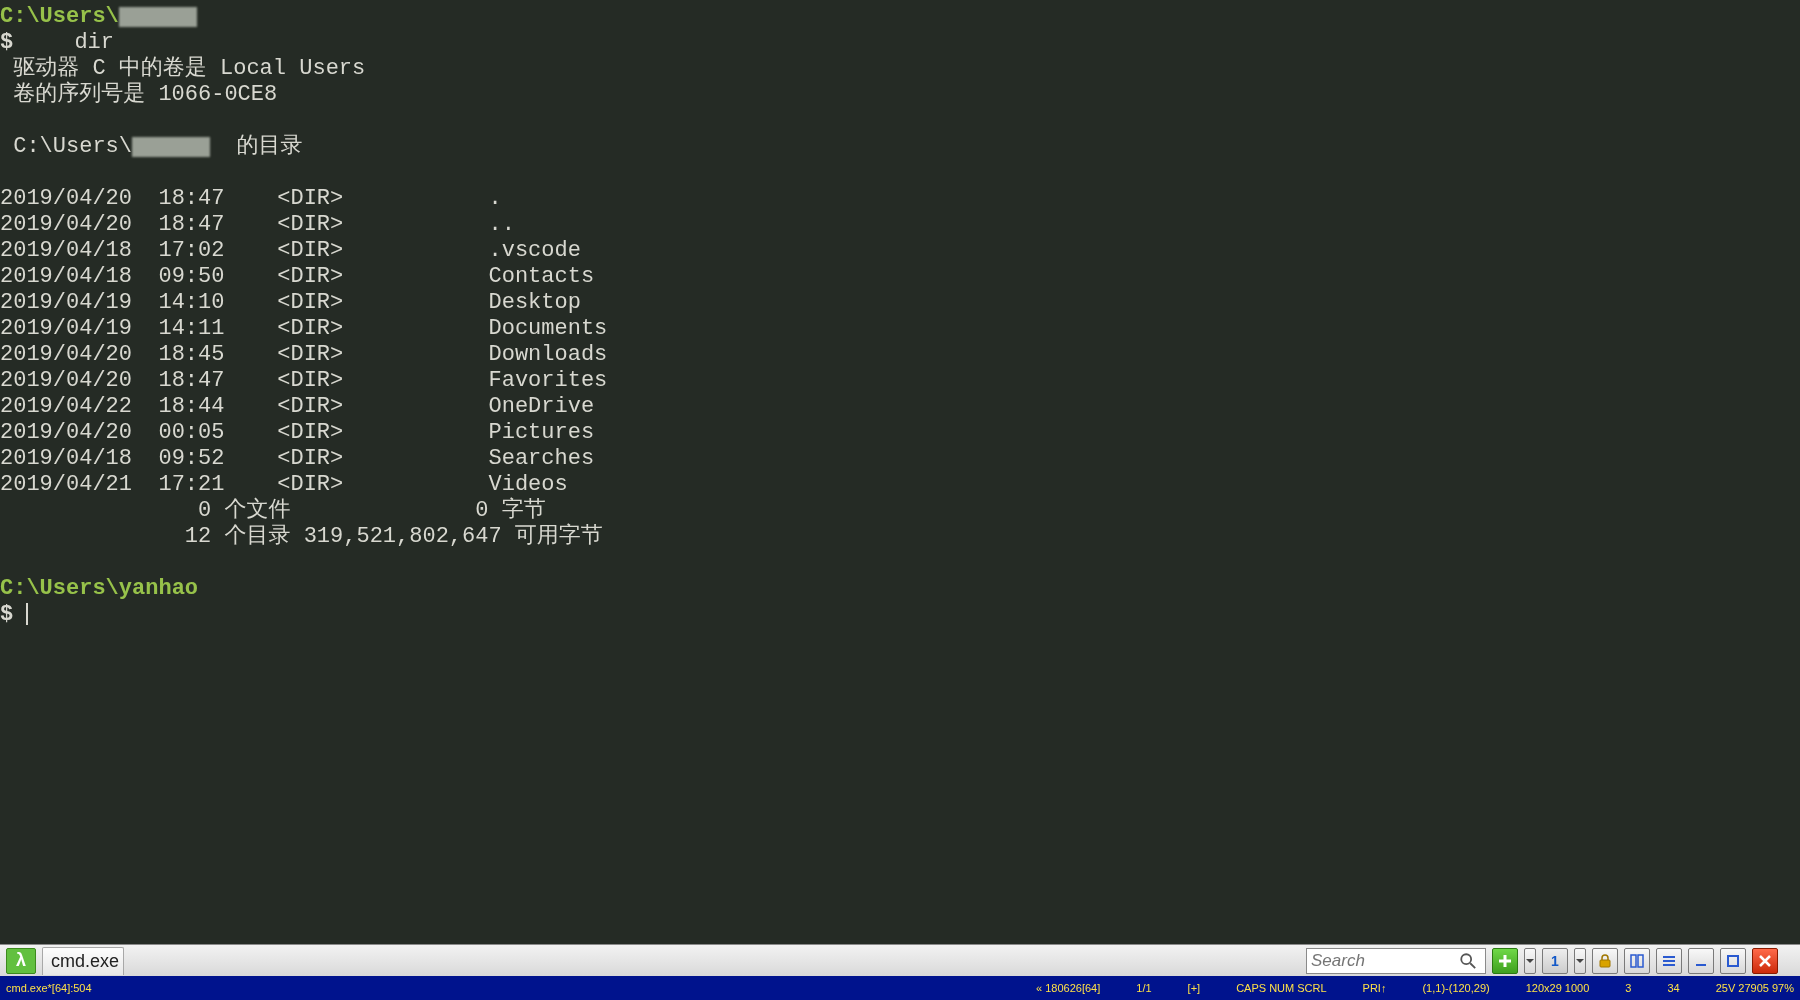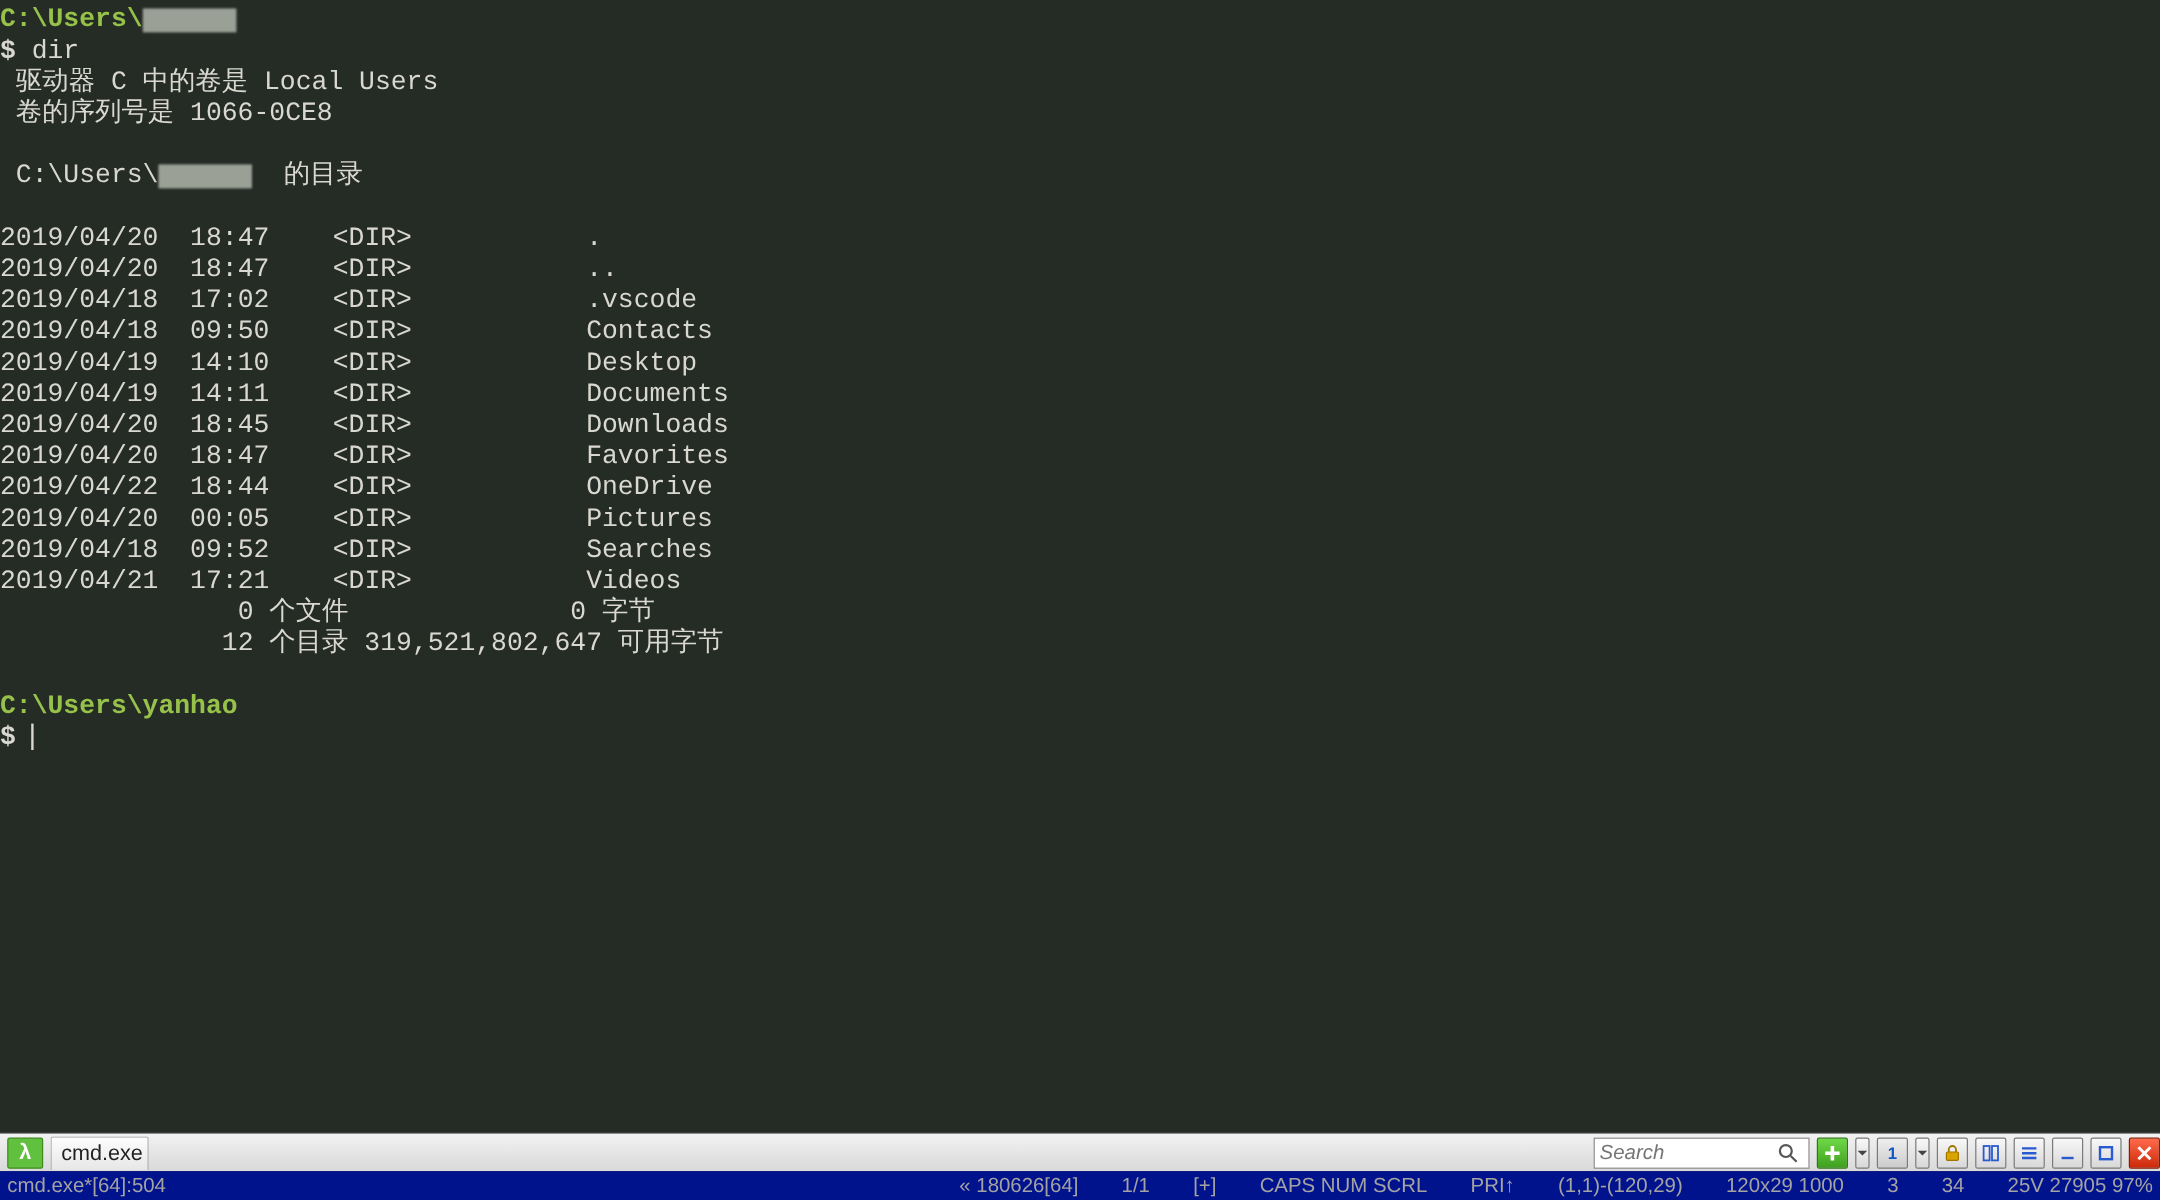--- a/index.html
+++ b/index.html
@@ -24,21 +24,21 @@
   .prompt-path { color: #97c24a; font-weight: bold; }
   .prompt-user-smudge {
     display: inline-block;
     width: 78px; height: 20px;
     background: #9aa096;
     vertical-align: text-bottom;
     filter: blur(1px);
     margin-bottom: 2px;
   }
   .dollar { color: #d8d8d0; font-weight: bold; }
-  .cmd { color: #d8d8d0; }
+  .cmd { color: #d8d8d0; margin-left: 48px; }
   .out { color: #d8d8d0; }
   .cursor {
     display: inline-block;
     width: 2px; height: 22px;
     background: #d8d8d0;
     vertical-align: text-bottom;
     margin-bottom: 2px;
   }
 
   
@@ -69,21 +69,21 @@
   .tab {
     padding: 3px 4px 3px 8px;
     background: linear-gradient(#fdfdfd, #e7e7e7);
     border: 1px solid #a8a8a8;
     border-bottom: none;
     border-radius: 2px 2px 0 0;
     color: #222;
     margin-left: 2px;
   }
   .tb-spacer { flex: 1; }
-  .tb-right { display: flex; align-items: center; gap: 6px; padding-right: 0; }
+  .tb-right { display: flex; align-items: center; gap: 6px; padding-right: 22px; }
   .search-box {
     width: 180px; height: 26px;
     background: #fff;
     border: 1px solid #8a8a8a;
     display: flex; align-items: center;
     padding: 0 4px;
   }
   .search-input {
     border: none; outline: none;
     font-style: italic;
@@ -110,23 +110,23 @@
     border-radius: 2px;
     display:flex;align-items:center;justify-content:center;
     color:#fff; font-weight:bold;
   }
   
   .statusbar {
     position: absolute;
     bottom: 0; left: 0; right: 0;
     height: 24px;
     background: #00138d;
-    color: #a3a3a3;
+    color: #fde047;
     font-family: "Segoe UI", Tahoma, sans-serif;
-    font-size: 17px;
+    font-size: 11px;
     display: flex; align-items: center;
     padding: 0 6px;
     gap: 14px;
     white-space: nowrap;
   }
   .statusbar .sb-left { flex: 0 0 auto; }
   .statusbar .sb-spacer { flex: 1; }
   .statusbar .sb-item { margin-left: 22px; }
 </style>
 </head>

